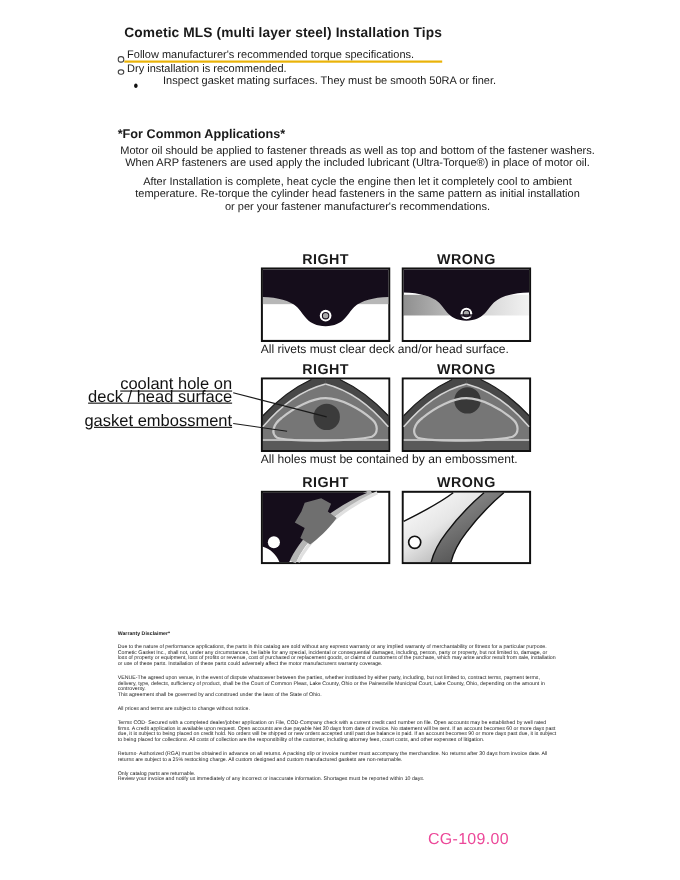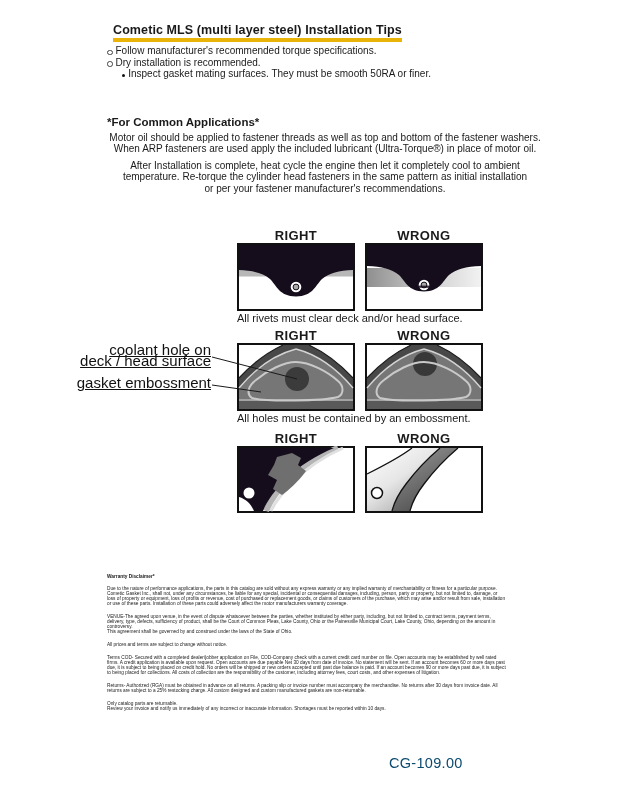--- a/index.html
+++ b/index.html
@@ -4,44 +4,44 @@
 <style>
   html,body { margin:0; padding:0; background:#ffffff; }
   .page {
     position:relative; width:618px; height:800px; background:#ffffff;
     font-family:"Liberation Sans", sans-serif; color:#1a1a1a; overflow:hidden;
   }
   .abs { position:absolute; }
 
   .title {
     margin:0; font-size:12.5px; font-weight:bold; letter-spacing:0.1px;
-    border-bottom:4px solid #eab308; padding-bottom:1px; display:inline-block;
+    border-bottom:2px solid #eab308; padding-bottom:18px; display:inline-block;
   }
 
   .tips { list-style:none; margin:0; padding:0; width:440px; }
-  .tips li { display:flex; align-items:center; font-size:10px; line-height:11.5px; }
-  .tips li.sub { margin-left:15px; }
+  .tips li { display:flex; align-items:flex-end; font-size:10px; line-height:11.5px; }
+  .tips li.sub { margin-left:15px;gap:20px; }
   .dot-o { flex:none; width:3.5px; height:3.5px; border:1px solid #444; border-radius:50%; margin:3px 3px 0 0; }
   .dot-f { flex:none; width:3.2px; height:3.2px; background:#111; border-radius:50%; margin:3.5px 3px 0 0; }
 
   .diesel-h { margin:0; font-size:11.5px; font-weight:bold; }
   .body-p { margin:0; font-size:10px; line-height:11.3px; white-space:pre-line;text-align:center; }
 
   .dg-label { width:118px; text-align:center; font-size:13px; font-weight:bold; letter-spacing:0.4px; }
   .caption { font-size:11px; line-height:11.5px; white-space:pre-line; }
   .callout { font-size:15px; line-height:11px; text-align:right; white-space:pre-line; color:#111;text-decoration:underline; }
 
   .disclaimer {
     width:800px; transform:scale(0.5); transform-origin:0 0;
     font-size:9.5px; line-height:10px; color:#222;
   }
   .disclaimer .disc-h { font-weight:bold; margin:0 0 14px 0; }
   .disclaimer p { margin:0 0 16px 0; white-space:pre-line; }
 
-  .doc-code { font-size:14.5px; letter-spacing:0.3px; color:#0c4a6e; }
+  .doc-code { font-size:14.5px; letter-spacing:0.3px; color:#ec4899; }
 </style>
 </head>
 <body>
 
 <div class="page">
 
   <h1 class="abs title" style="left:113px; top:23px">Cometic MLS (multi layer steel) Installation Tips</h1>
 
   <ul class="abs tips" style="left:107px; top:45px">
     <li>

